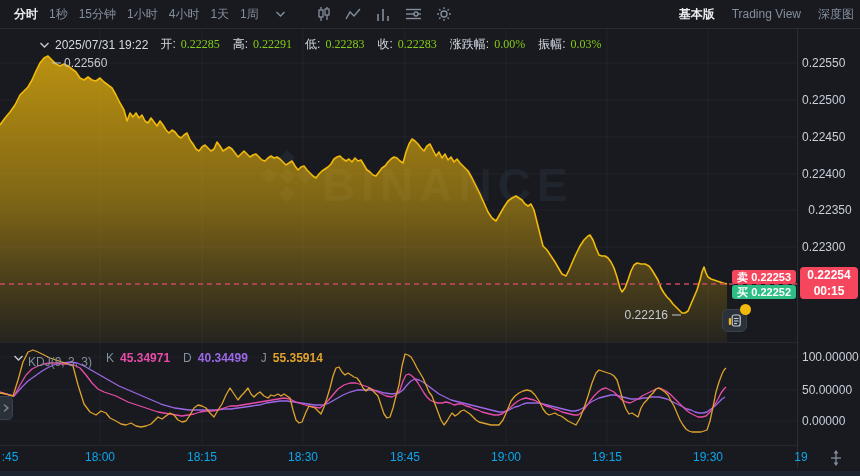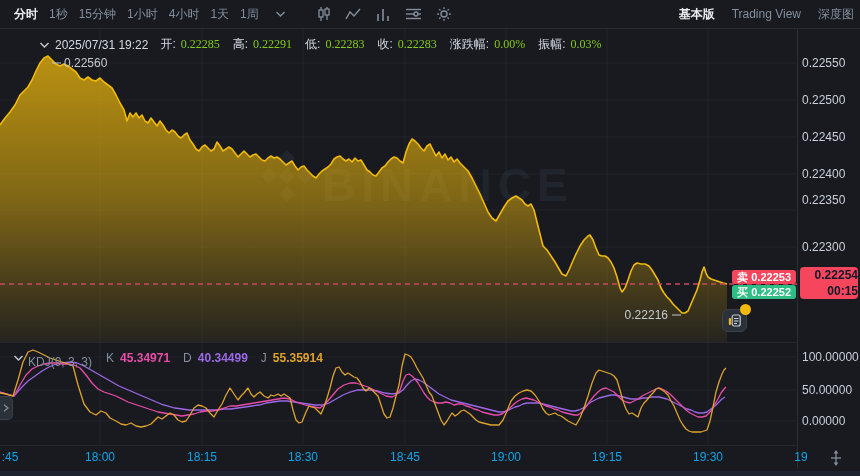--- a/index.html
+++ b/index.html
@@ -28,21 +28,21 @@
   .fld .val{color:#84cc16;font-family:Liberation Serif, serif;}
   
   #chart-svg{position:absolute;top:0;left:0;}
   .ax-label{position:absolute;left:802px;width:56px;color:#C9CED8;font-size:12px;}
   .x-label{position:absolute;top:450px;color:#0ea5e9;font-size:12px;transform:translateX(-50%);}
   
   #high-label{position:absolute;left:64px;top:56px;color:#C5CAD2;}
   #low-label{position:absolute;left:620px;top:308px;width:48px;text-align:right;color:#C5CAD2;}
   
   #last-badge{position:absolute;left:800px;top:267px;width:58px;height:32px;background:#F6465D;
-    border-radius:4px;color:#0f172a;font-weight:bold;text-align:right;line-height:16px;font-size:12px;}
+    border-radius:4px;color:#ffffff;font-weight:bold;text-align:center;line-height:16px;font-size:12px;}
   
   #sellbuy{position:absolute;left:732px;top:270px;width:64px;}
   .sb-row{height:14px;border-radius:3px;display:flex;align-items:center;justify-content:space-between;
     padding:0 5px;color:#fff;font-size:11px;font-weight:bold;margin-bottom:1px;}
   .sb-sell{background:#F6465D;}
   .sb-buy{background:#2EBD85;}
   
   #order-btn{position:absolute;left:722px;top:309px;width:25px;height:23px;background:#2B3139;
     border:1px solid #3A414D;border-radius:6px;display:flex;align-items:center;justify-content:center;cursor:pointer;}
   #order-dot{position:absolute;left:740px;top:304px;width:11px;height:11px;border-radius:50%;background:#F0B90B;}
@@ -207,21 +207,21 @@
 
   <div class="sep-h" style="top:342px;"></div>
   <div class="sep-h" style="top:445px;"></div>
   <div id="sep-axis"></div>
 
   <div id="price-axis">
       <div class="ax-label" style="top: 56px;">0.22550</div>
       <div class="ax-label" style="top: 93px;">0.22500</div>
       <div class="ax-label" style="top: 130px;">0.22450</div>
       <div class="ax-label" style="top: 167px;">0.22400</div>
-      <div class="ax-label" style="top: 193px;">0.22350</div>
+      <div class="ax-label" style="top: 203px; text-align: center;">0.22350</div>
       <div class="ax-label" style="top: 240px;">0.22300</div>
     </div>
   <div id="kdj-axis">
       <div class="ax-label" style="top: 350px;">100.00000</div>
       <div class="ax-label" style="top: 383px;">50.00000</div>
       <div class="ax-label" style="top: 414px;">0.00000</div>
     </div>
   <div id="time-axis">
       <div class="x-label" style="left: 10px;">:45</div>
       <div class="x-label" style="left: 100px;">18:00</div>

